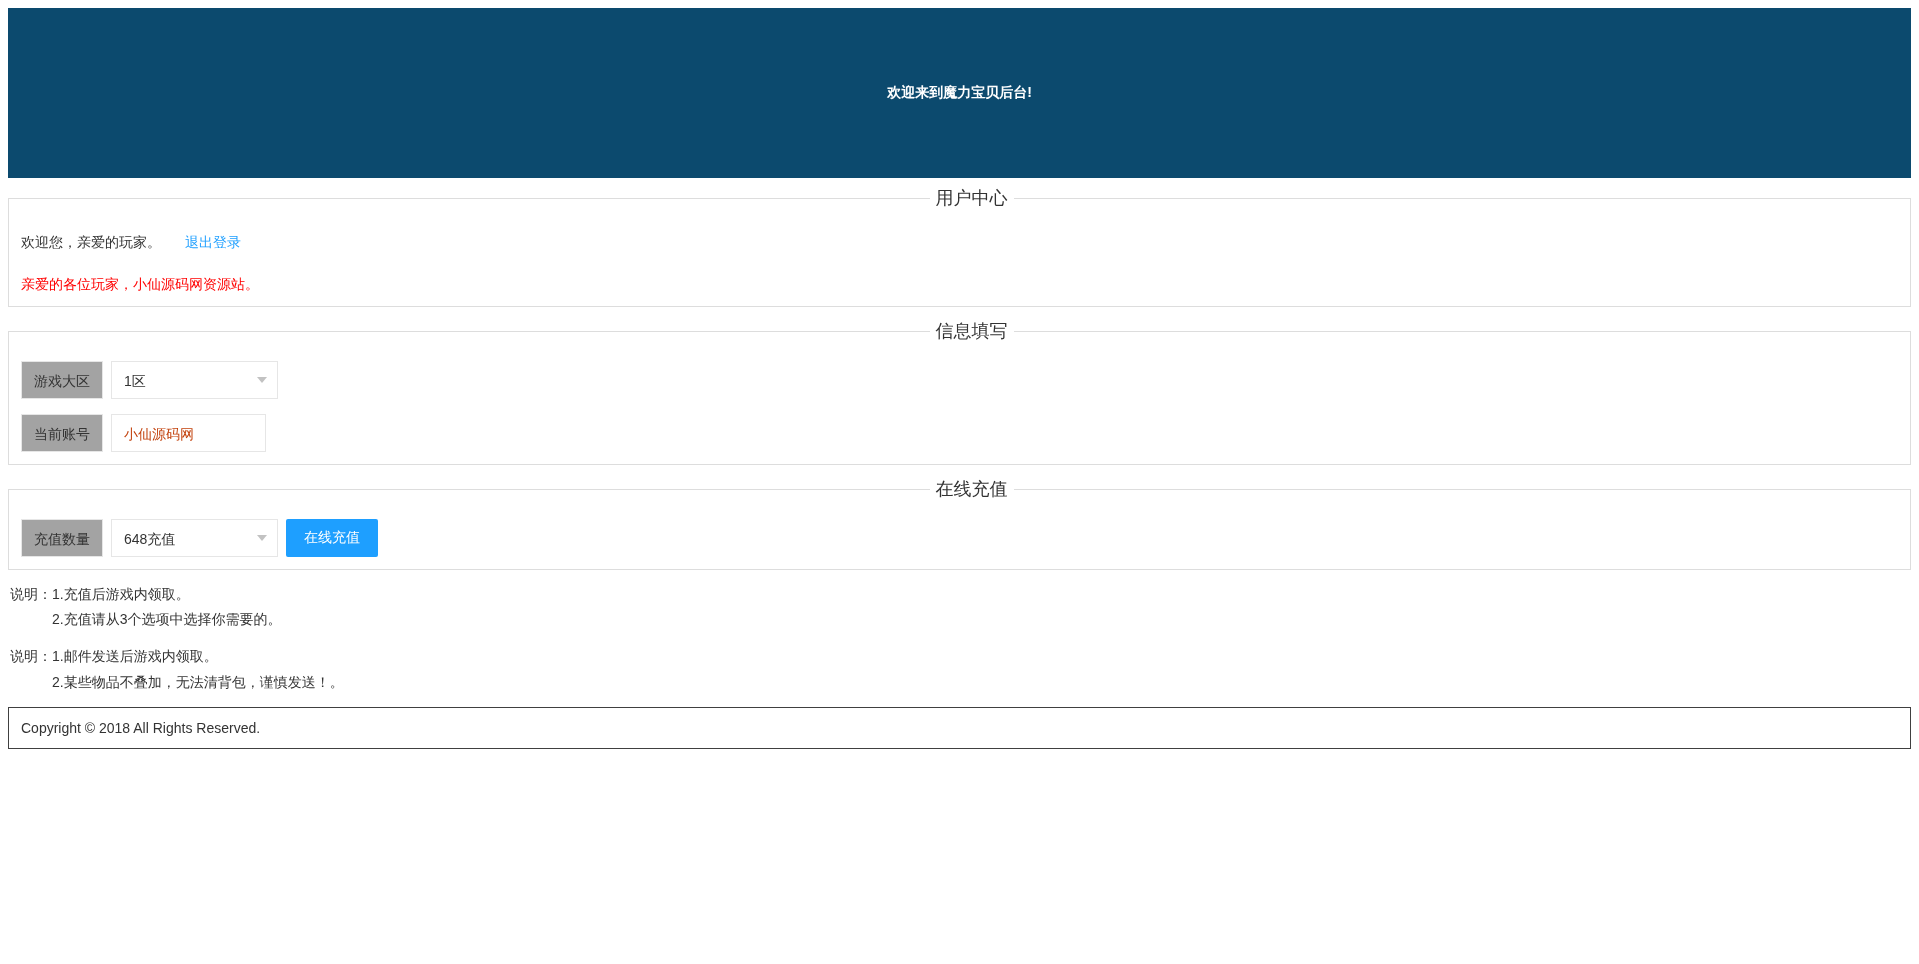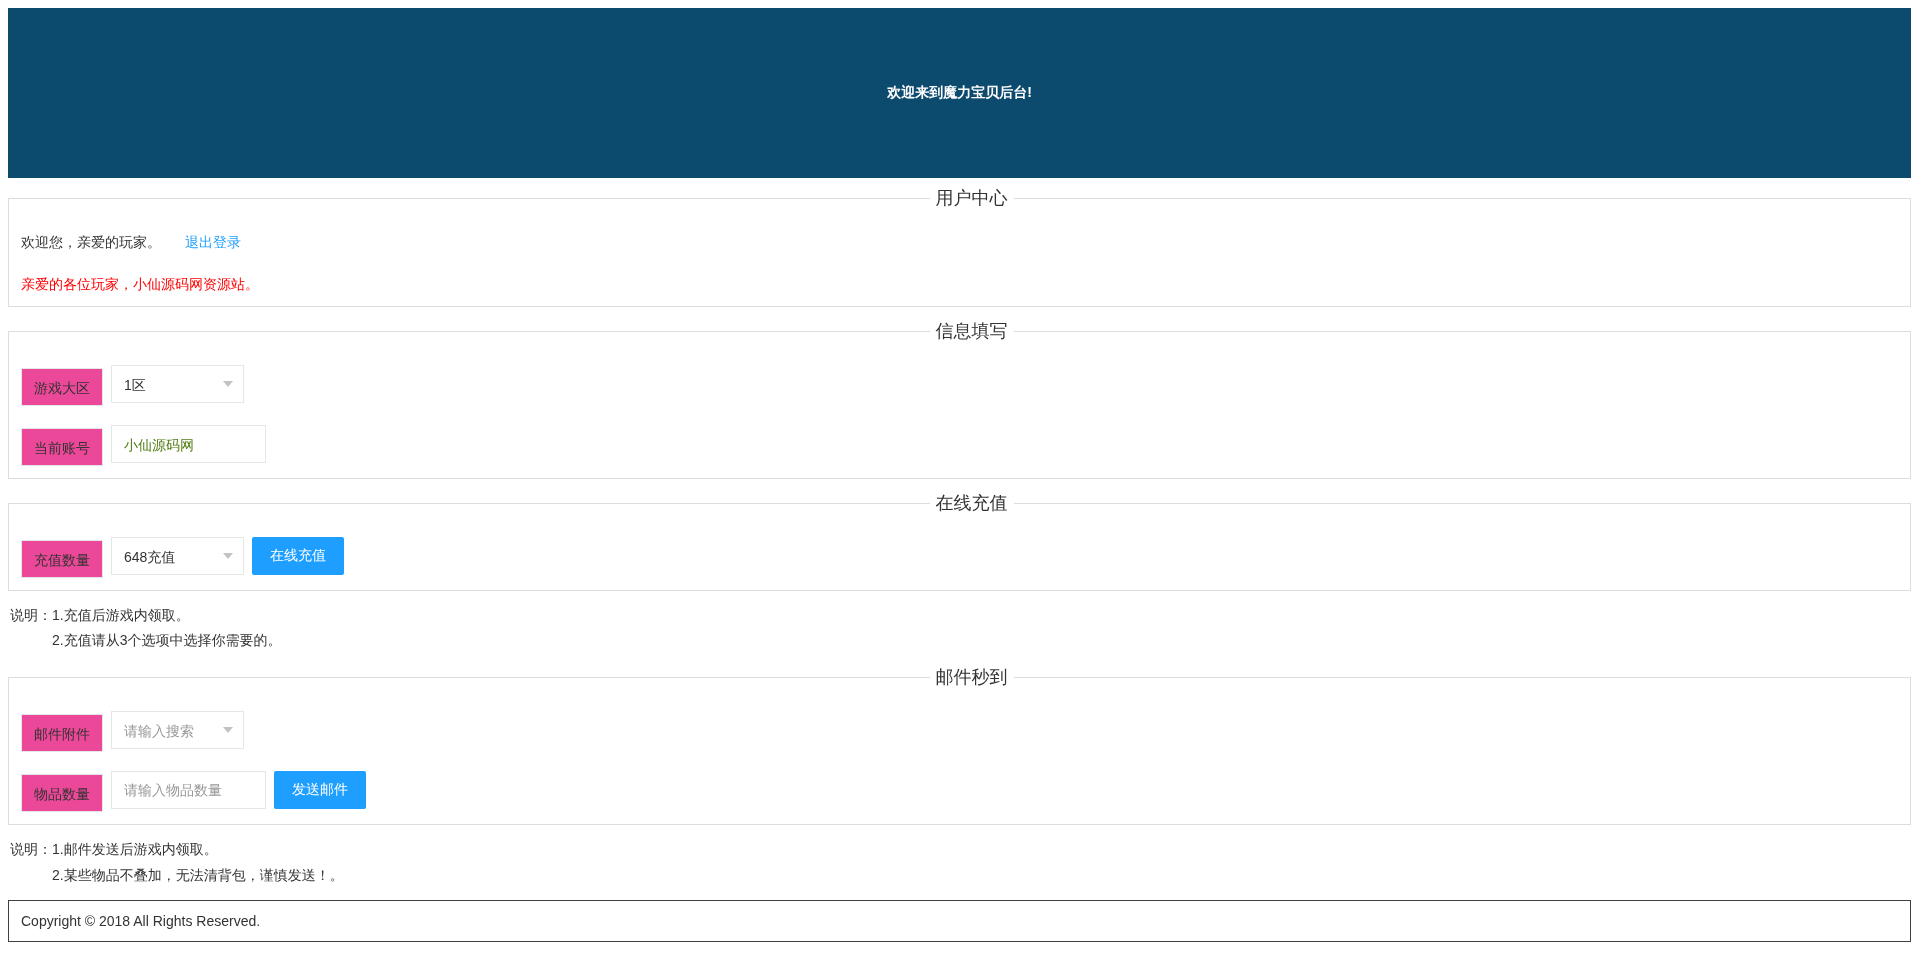--- a/index.html
+++ b/index.html
@@ -54,29 +54,28 @@
     }
     .label-box {
       border: 1px solid #e6e6e6;
       padding: 0 12px;
       height: 38px;
       line-height: 38px;
       min-width: 80px;
       text-align: center;
       font-size: 14px;
       color: #333;
-      background: #ec4899;
-      margin-top: 7px;
+      background: #a3a3a3;
     }
     .select-box {
       border: 1px solid #e6e6e6;
       height: 38px;
       line-height: 38px;
       padding: 0 28px 0 12px;
-      width: 133px;
+      width: 167px;
       background: #fff;
       position: relative;
       cursor: pointer;
       font-size: 14px;
     }
     .select-box::after {
       content: '';
       position: absolute;
       right: 10px;
       top: 50%;
@@ -102,21 +101,21 @@
       color: #999;
     }
     .input-readonly {
       border: 1px solid #e6e6e6;
       height: 38px;
       line-height: 38px;
       padding: 0 12px;
       width: 155px;
       background: #fff;
       font-size: 14px;
-      color: #4d7c0f;
+      color: #c2410c;
     }
     .btn-primary {
       background: #1e9fff;
       color: #fff;
       border: none;
       height: 38px;
       padding: 0 18px;
       font-size: 14px;
       border-radius: 2px;
       cursor: pointer;
@@ -191,34 +190,20 @@
       </div>
       <button class="btn-primary">在线充值</button>
     </div>
   </fieldset>
 
   <div class="instruction-block">
     <span>说明：</span><span>1.充值后游戏内领取。</span><br>
     <div class="instruction-line2">2.充值请从3个选项中选择你需要的。</div>
   </div>
 
-  <fieldset class="fs">
-    <legend>邮件秒到</legend>
-    <div class="form-row">
-      <div class="label-box">邮件附件</div>
-      <div class="select-box">
-        <span class="select-placeholder">请输入搜索</span>
-      </div>
-    </div>
-    <div class="form-row">
-      <div class="label-box">物品数量</div>
-      <input type="text" class="input-box" placeholder="请输入物品数量" style="">
-      <button class="btn-primary">发送邮件</button>
-    </div>
-  </fieldset>
 
   <div class="instruction-block">
     <span>说明：</span><span>1.邮件发送后游戏内领取。</span><br>
     <div class="instruction-line2">2.某些物品不叠加，无法清背包，谨慎发送！。</div>
   </div>
 
 </div>
 
 <div class="footer">
   <span>Copyright © 2018 All Rights Reserved.</span>

